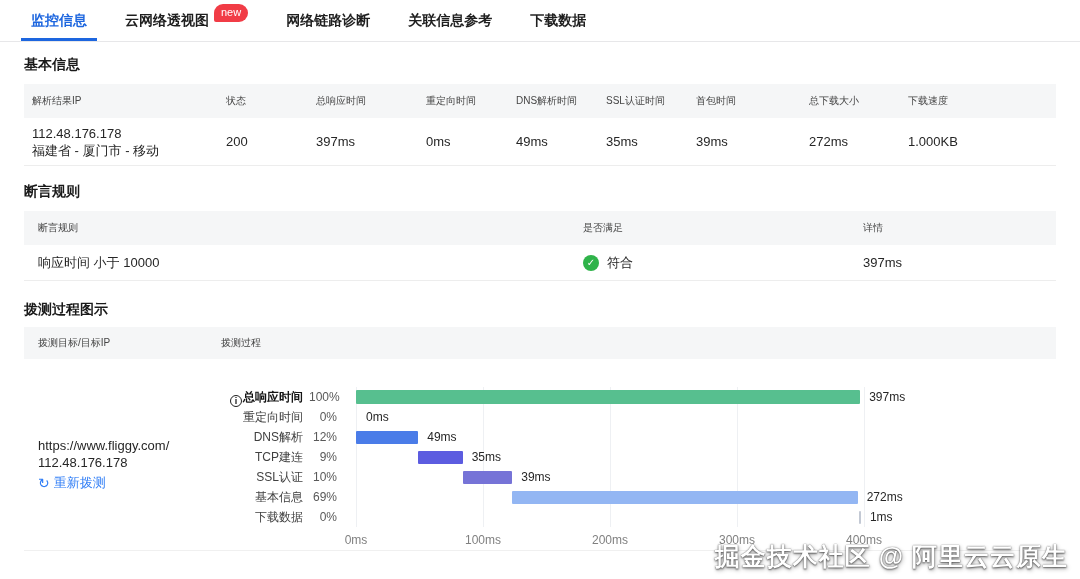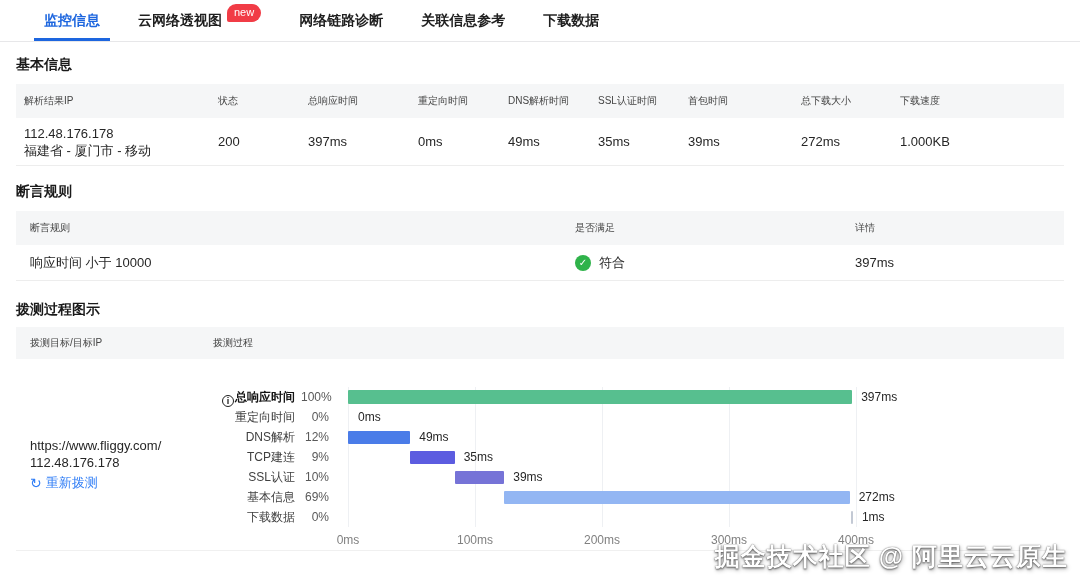--- a/index.html
+++ b/index.html
@@ -1,28 +1,28 @@
 <!DOCTYPE html>
 <html><head>
 <meta charset="utf-8">
 <style>
   * { margin:0; padding:0; box-sizing:border-box; }
   html,body { background:#f2f3f5; }
   body { font-family:"Liberation Sans","DejaVu Sans",sans-serif; }
   .page { position:relative; width:1080px; height:579px; background:#fff; overflow:hidden; }
 
   
-  .tabbar { display:flex; align-items:stretch; height:42px; border-bottom:1px solid #e7e7e9; padding-left:44px; gap:38px; }
+  .tabbar { display:flex; align-items:stretch; height:42px; border-bottom:1px solid #e7e7e9; padding-left:31px; gap:38px; }
   .tab { display:flex; align-items:center; position:relative; font-size:14px; color:#1f1f1f; font-weight:bold; cursor:pointer; }
   .tab.active { color:#1d66df; }
   .tab.active::after { content:""; position:absolute; left:-10px; right:-10px; bottom:0; height:3px; background:#1d66df; }
   .badge { display:inline-block; margin-left:5px; transform:translateY(-8px); background:#f13c46; color:#fff; font-size:11px; font-weight:normal; line-height:1; padding:3px 7px 4px; border-radius:9px 9px 9px 2px; }
 
   
-  .content { padding:0 16px; }
+  .content { padding:0 24px; }
   .sec-title { font-size:14px; font-weight:bold; color:#1a1a1a; }
   .t-basic { margin-top:14px; }
   .t-assert { margin-top:17px; }
   .t-process { margin-top:20px; }
   .thead { background:#f5f6f7; }
   .thead > div { font-size:10px; color:#454545; display:flex; align-items:center; }
   .trow > div { font-size:13px; color:#262626; display:flex; align-items:center; }
   .grid10 { display:grid; grid-template-columns:194px 90px 110px 90px 90px 90px 113px 99px 98px 1fr; }
   .grid10 > div { padding-left:8px; }
   .grid3 { display:grid; grid-template-columns:545px 280px 1fr; }

